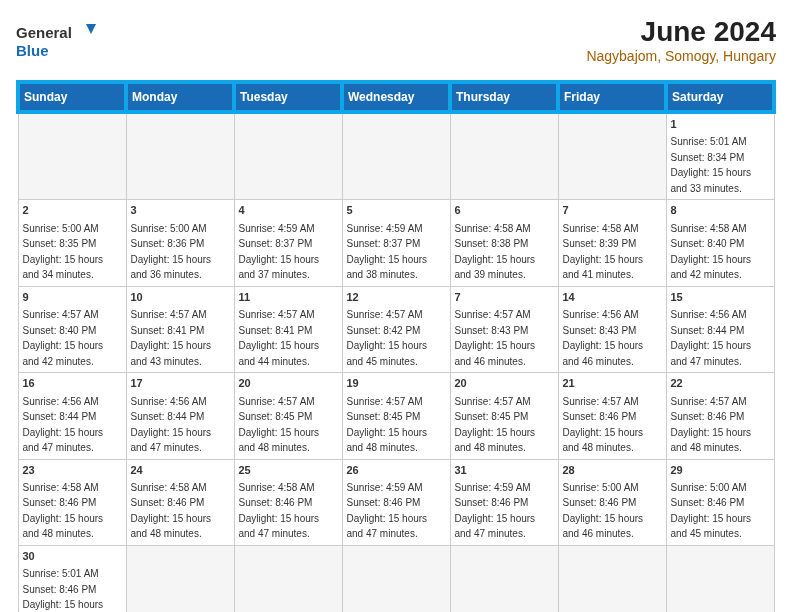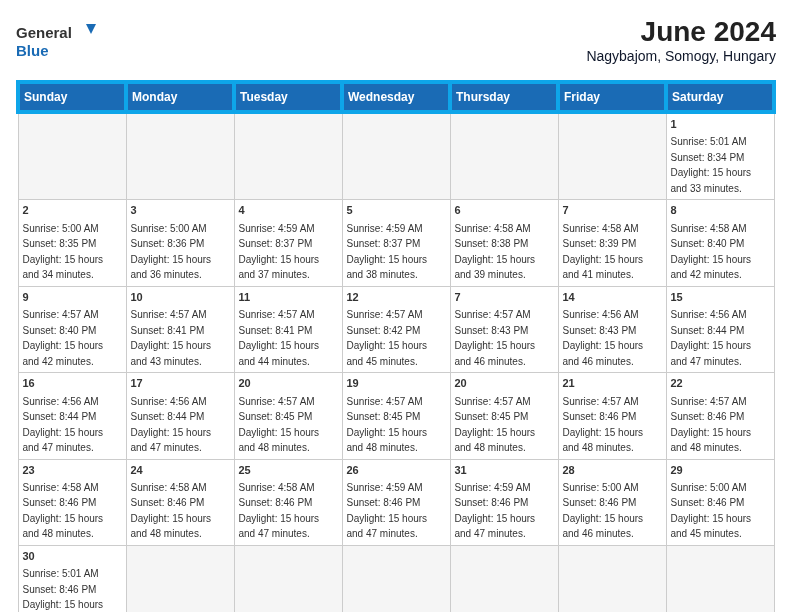--- a/index.html
+++ b/index.html
@@ -24,21 +24,21 @@
     .title-area {
       text-align: right;
     }
     .month-title {
       font-size: 28px;
       font-weight: bold;
       color: #222;
     }
     .location-title {
       font-size: 14px;
-      color: #0f172a;
+      color: #a16207;
     }
     .calendar {
       width: 100%;
       border-collapse: collapse;
       font-size: 11px;
     }
     .calendar th {
       background: #1a6bb5;
       color: #fff;
       padding: 6px 4px;

